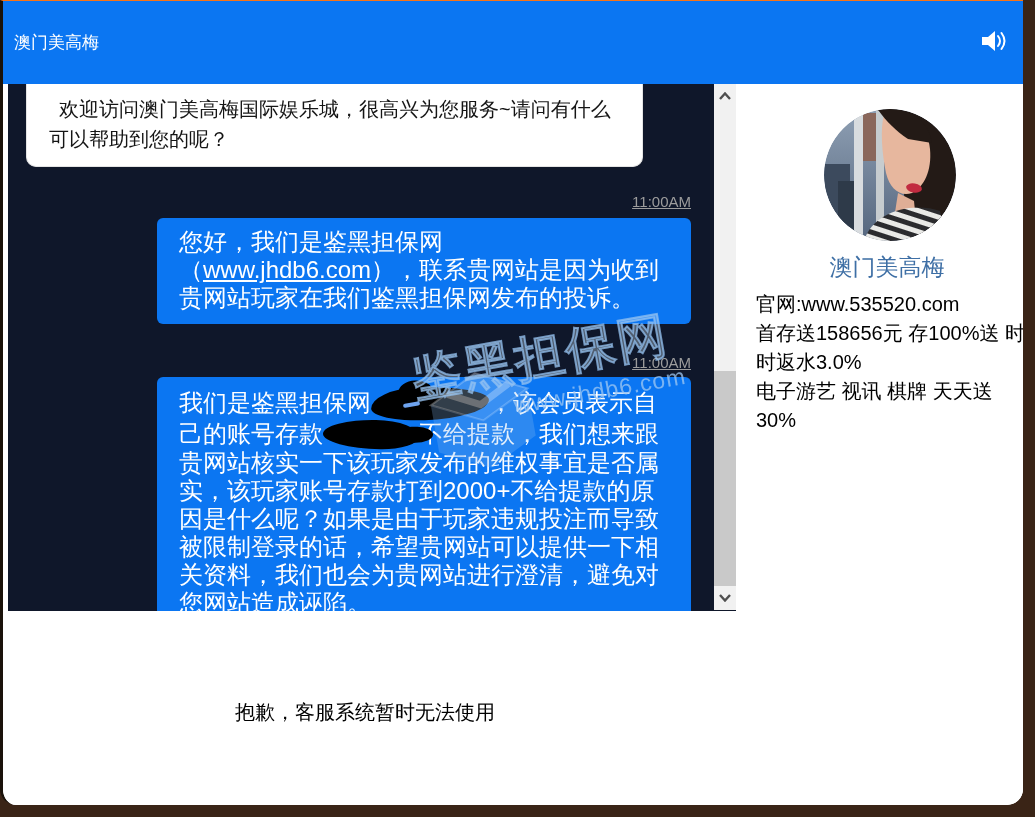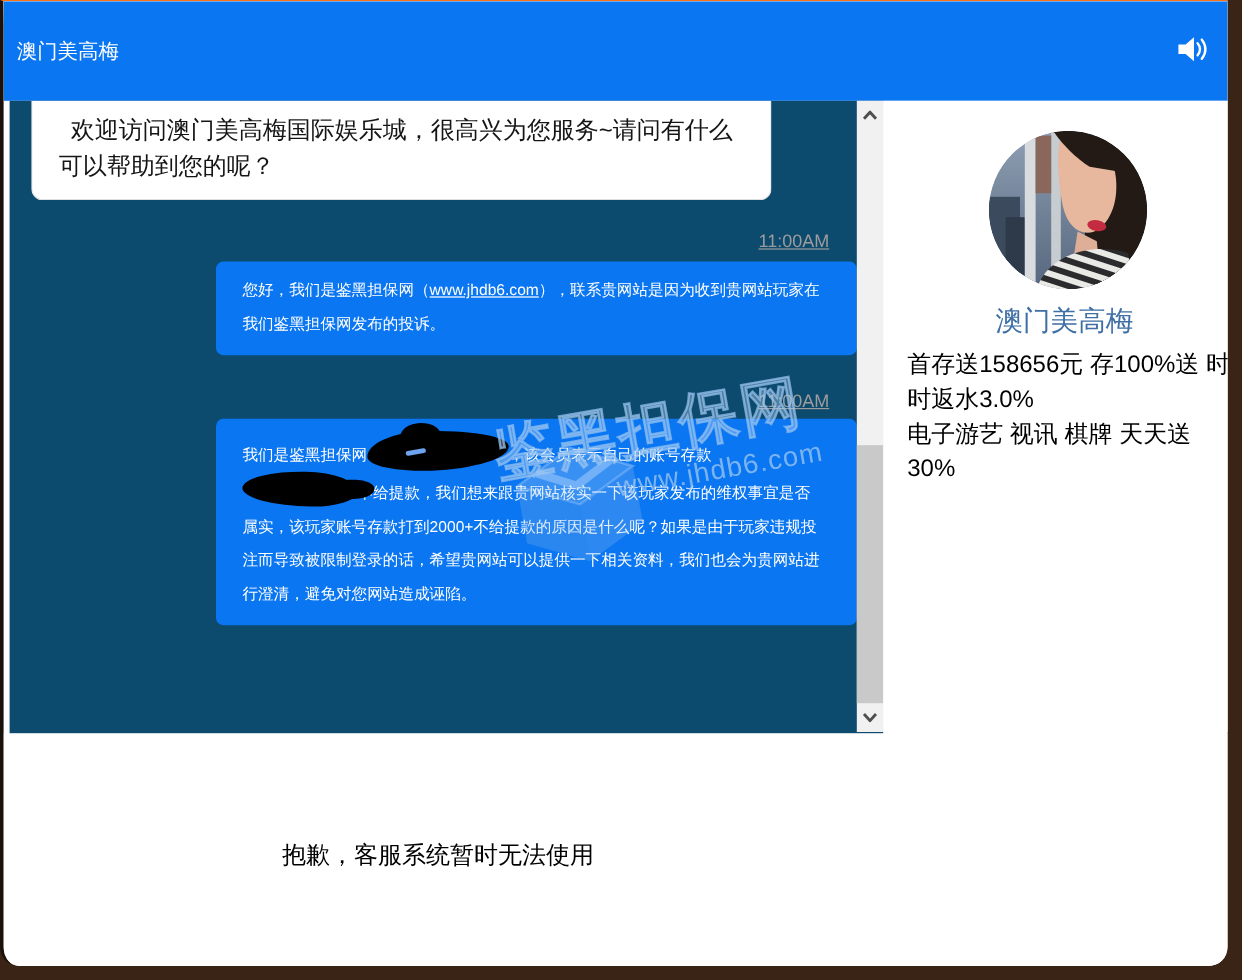--- a/index.html
+++ b/index.html
@@ -10,32 +10,32 @@
         border-radius:0 0 16px 16px; overflow:hidden; }
 
   
   .header{ position:absolute; top:0; left:0; right:0; height:83px; background:#0b76f2; }
   .header-title{ position:absolute; left:11px; top:30px; color:#ffffff; font-size:17px; }
   .sound-btn{ position:absolute; right:13px; top:25px; width:32px; height:30px;
               display:flex; align-items:center; justify-content:center; cursor:pointer; }
 
   
   .chat-panel{ position:absolute; top:83px; left:5px; width:728px; height:676px;
-               background:#0c4a6e; border-bottom:1px solid #e2e2e2; }
+               background:#0f172a; border-bottom:1px solid #e2e2e2; }
   .messages{ position:absolute; left:0; top:0; right:22px; bottom:0; overflow:hidden; }
 
   .msg-agent{ margin-left:18px; width:617px; background:#ffffff; border:1px solid #e4e4e4;
               border-top:none; border-radius:0 0 10px 10px; padding:10px 16px 12px 22px;
               font-size:20px; line-height:30px; color:#151515; text-indent:10px; }
   .timestamp{ text-align:right; margin-right:23px; font-size:15px; color:#9c9c9c;text-decoration:underline; }
   .ts1{ margin-top:26px; }
   .ts2{ margin-top:30px; }
-  .msg-visitor{ margin-left:auto; width:534px; background:#0b76f2;
+  .msg-visitor{ margin-left:auto; margin-right:23px; width:534px; background:#0b76f2;
                 color:#ffffff; border-radius:6px; padding:10px 30px 12px 22px;
-                font-size:13px; line-height:28px; }
+                font-size:24px; line-height:28px; }
   .m1{ margin-top:8px; }
   .m2{ margin-top:6px; }
   .msg-link{ color:#ffffff; text-decoration:underline; cursor:pointer; }
 
   
   .redaction{ display:inline-block; position:relative; background:#000;
               vertical-align:-9px; }
   .redaction-1{ width:118px; height:33px; border-radius:40% 60% 55% 45% / 60% 45% 55% 40%;
                 transform:rotate(-2deg); }
   .redaction-1::after{ content:""; position:absolute; left:28px; top:-7px; width:34px; height:22px;
@@ -153,20 +153,21 @@
             <path d="M60,6 C84,2 104,14 106,40 C108,62 100,78 88,84 C76,88 66,80 62,64 C58,44 56,20 60,6 Z" fill="#e7b79e"></path>
             <path d="M55,2 C80,-4 104,8 108,34 L84,30 C72,22 62,12 55,2 Z" fill="#231a16"></path>
             <ellipse cx="90" cy="79" rx="8" ry="4.5" fill="#c22b40" transform="rotate(10 90 79)"></ellipse>
             <path d="M74,84 L90,92 L92,112 L70,110 Z" fill="#dfae96"></path>
             <path d="M40,132 C48,104 86,92 116,102 L122,132 Z" fill="url(#stripes)"></path>
           </g>
         </svg>
       </div>
       <div class="agent-name">澳门美高梅</div>
       <div class="promo">
+        <div>官网:www.535520.com</div>
         <div>首存送158656元 存100%送 时时返水3.0%</div>
         <div>电子游艺 视讯 棋牌 天天送30%</div>
       </div>
     </div>
 
     <div class="bottom-section">
       <div class="sorry-text">抱歉，客服系统暂时无法使用</div>
     </div>
 
     <div class="watermark">

